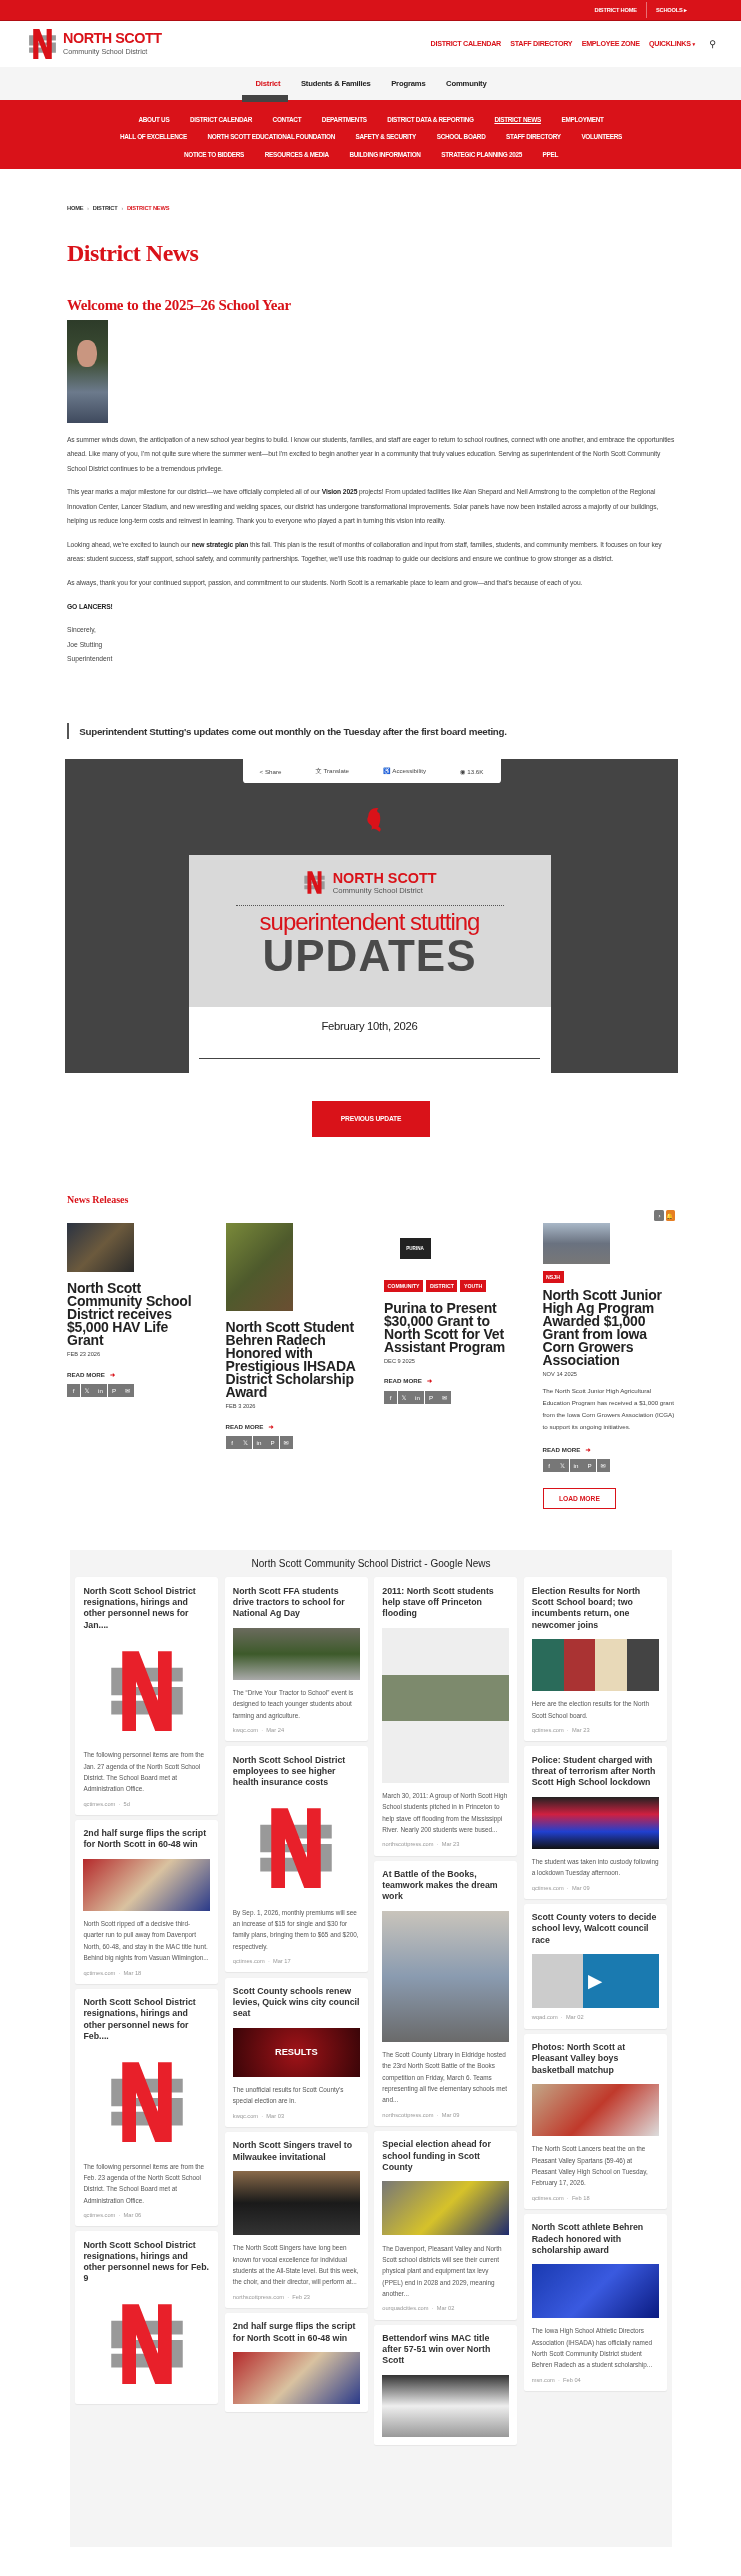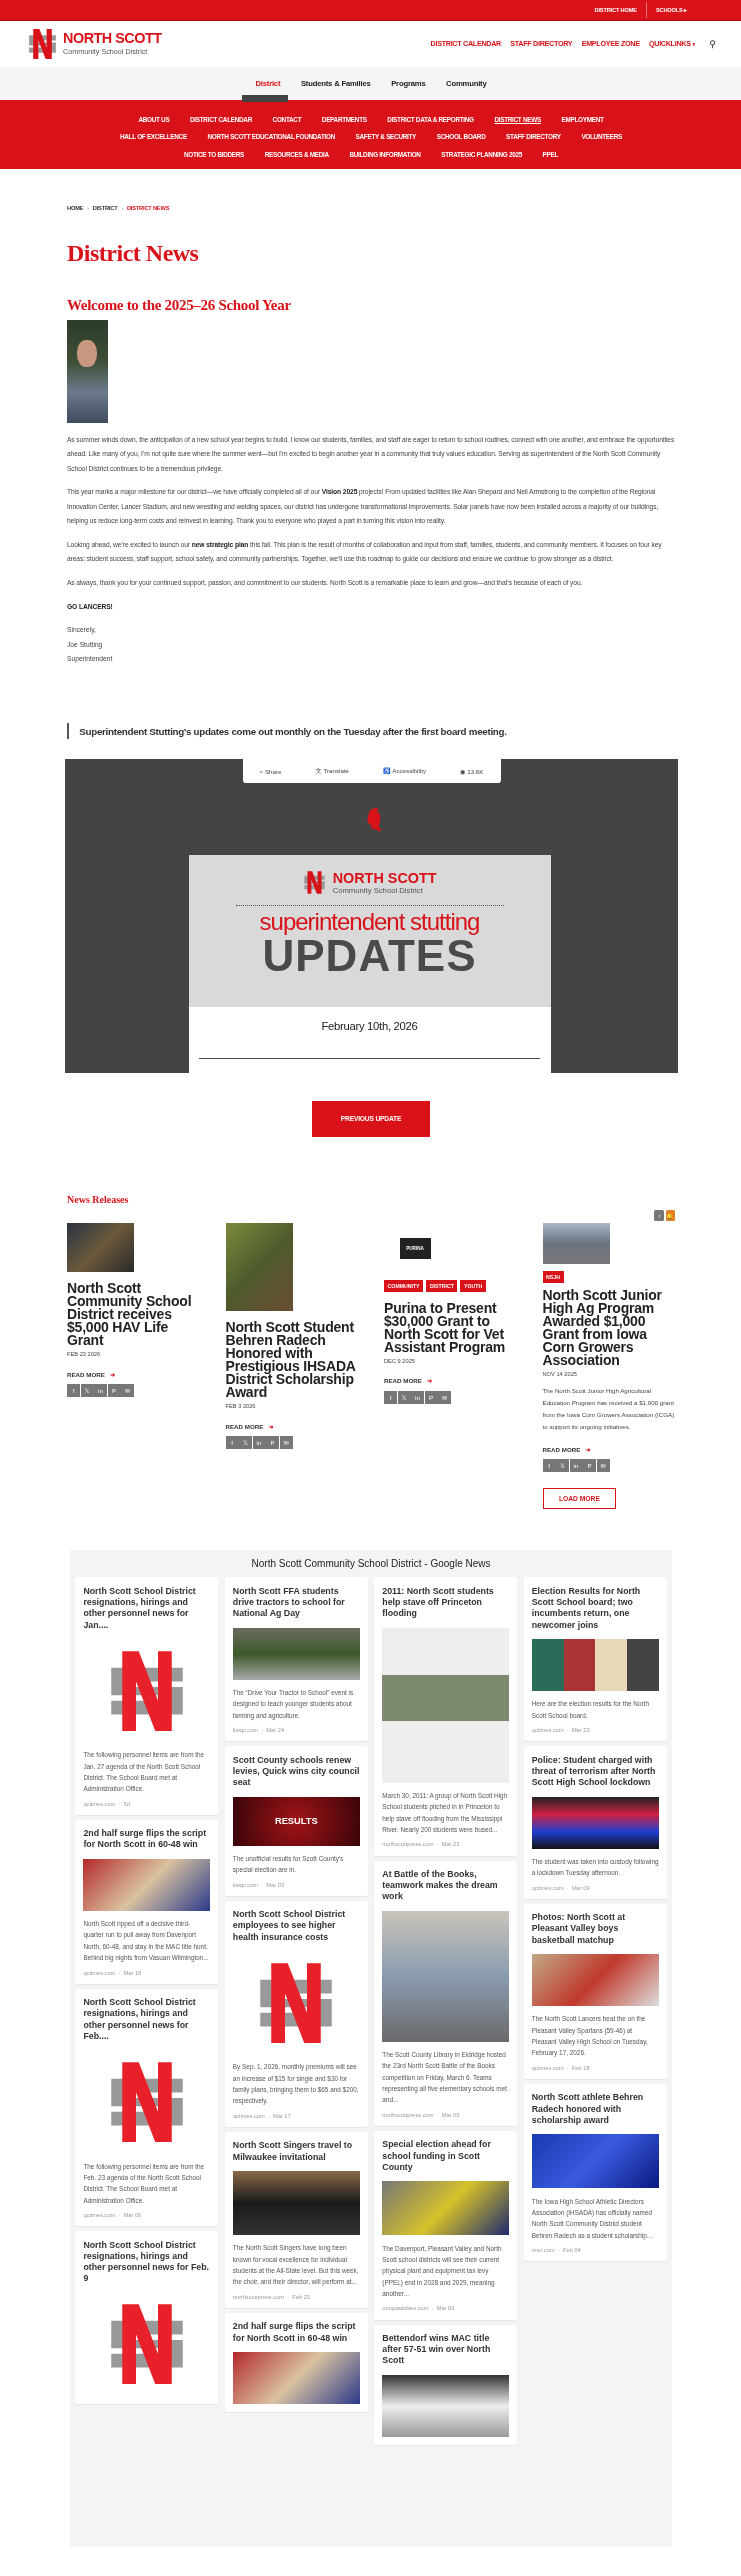--- a/index.html
+++ b/index.html
@@ -329,37 +329,37 @@
         </div>
       </div>
       <div class="gcol">
         <div class="gcard">
           <h4>North Scott FFA students drive tractors to school for National Ag Day</h4>
           <div class="img" style="height:52px;background:linear-gradient(180deg,#6b6b5e,#3d5a2a,#aaa)"></div>
           <p>The “Drive Your Tractor to School” event is designed to teach younger students about farming and agriculture.</p>
           <div class="src"><span>kwqc.com</span> &nbsp;·&nbsp; <span>Mar 24</span></div>
         </div>
         <div class="gcard">
-          <h4>Scott County schools renew levies, Quick wins city council seat</h4>
-          <div class="img" style="height:49px;background:radial-gradient(circle,#a01318,#3a0508);color:#fff;display:flex;align-items:center;justify-content:center;font-weight:bold;font-size:9.3px">RESULTS</div>
-          <p>The unofficial results for Scott County’s special election are in.</p>
-          <div class="src"><span>kwqc.com</span> &nbsp;·&nbsp; <span>Mar 03</span></div>
-        </div>
-        <div class="gcard">
           <h4>North Scott School District employees to see higher health insurance costs</h4>
           <div class="img" style="height:103px;background:#fff;display:flex;align-items:center;justify-content:center">
             <svg width="88" height="88" viewBox="0 0 64 62">
               <path d="M6 14 h52 v10 h-40 v4 h40 v20 h-52 v-10 h40 v-4 h-40 z" fill="#999"></path>
               <path d="M14 2 h12 l14 36 v-36 h10 v58 h-12 l-14 -36 v36 h-10 z" fill="#e8202a"></path>
             </svg>
           </div>
           <p>By Sep. 1, 2026, monthly premiums will see an increase of $15 for single and $30 for family plans, bringing them to $65 and $200, respectively.</p>
           <div class="src"><span>qctimes.com</span> &nbsp;·&nbsp; <span>Mar 17</span></div>
         </div>
         <div class="gcard">
+          <h4>Scott County schools renew levies, Quick wins city council seat</h4>
+          <div class="img" style="height:49px;background:radial-gradient(circle,#a01318,#3a0508);color:#fff;display:flex;align-items:center;justify-content:center;font-weight:bold;font-size:9.3px">RESULTS</div>
+          <p>The unofficial results for Scott County’s special election are in.</p>
+          <div class="src"><span>kwqc.com</span> &nbsp;·&nbsp; <span>Mar 03</span></div>
+        </div>
+        <div class="gcard">
           <h4>North Scott Singers travel to Milwaukee invitational</h4>
           <div class="img" style="height:64px;background:linear-gradient(180deg,#8a6a4a,#1a1a1a 50%,#333)"></div>
           <p>The North Scott Singers have long been known for vocal excellence for individual students at the All-State level. But this week, the choir, and their director, will perform at...</p>
           <div class="src"><span>northscottpress.com</span> &nbsp;·&nbsp; <span>Feb 23</span></div>
         </div>
         <div class="gcard">
           <h4>2nd half surge flips the script for North Scott in 60-48 win</h4>
           <div class="img" style="height:52px;background:linear-gradient(135deg,#b5292b,#d9c2a0,#2a3a8a)"></div>
         </div>
       </div>
@@ -394,20 +394,27 @@
           <p>Here are the election results for the North Scott School board.</p>
           <div class="src"><span>qctimes.com</span> &nbsp;·&nbsp; <span>Mar 23</span></div>
         </div>
         <div class="gcard">
           <h4>Police: Student charged with threat of terrorism after North Scott High School lockdown</h4>
           <div class="img" style="height:52px;background:linear-gradient(180deg,#222,#d02040,#2040d0,#111)"></div>
           <p>The student was taken into custody following a lockdown Tuesday afternoon.</p>
           <div class="src"><span>qctimes.com</span> &nbsp;·&nbsp; <span>Mar 09</span></div>
         </div>
         <div class="gcard">
+          <h4>Scott County voters to decide school levy, Walcott council race</h4>
+          <div class="img" style="height:54px;background:linear-gradient(90deg,#ccc 0 40%,#1a7ab0 40%);display:flex;align-items:center;justify-content:center;color:#fff;font-size:18.5px">
+            <span>▶</span>
+          </div>
+          <div class="src"><span>wqad.com</span> &nbsp;·&nbsp; <span>Mar 02</span></div>
+        </div>
+        <div class="gcard">
           <h4>Photos: North Scott at Pleasant Valley boys basketball matchup</h4>
           <div class="img" style="height:52px;background:linear-gradient(135deg,#c2a888,#c0392b,#ddd)"></div>
           <p>The North Scott Lancers beat the on the Pleasant Valley Spartans (59-46) at Pleasant Valley High School on Tuesday, February 17, 2026.</p>
           <div class="src"><span>qctimes.com</span> &nbsp;·&nbsp; <span>Feb 18</span></div>
         </div>
         <div class="gcard">
           <h4>North Scott athlete Behren Radech honored with scholarship award</h4>
           <div class="img" style="height:54px;background:linear-gradient(135deg,#1a3ab0,#3a5ae0,#0a1a80)"></div>
           <p>The Iowa High School Athletic Directors Association (IHSADA) has officially named North Scott Community District student Behren Radech as a student scholarship...</p>
           <div class="src"><span>msn.com</span> &nbsp;·&nbsp; <span>Feb 04</span></div>

